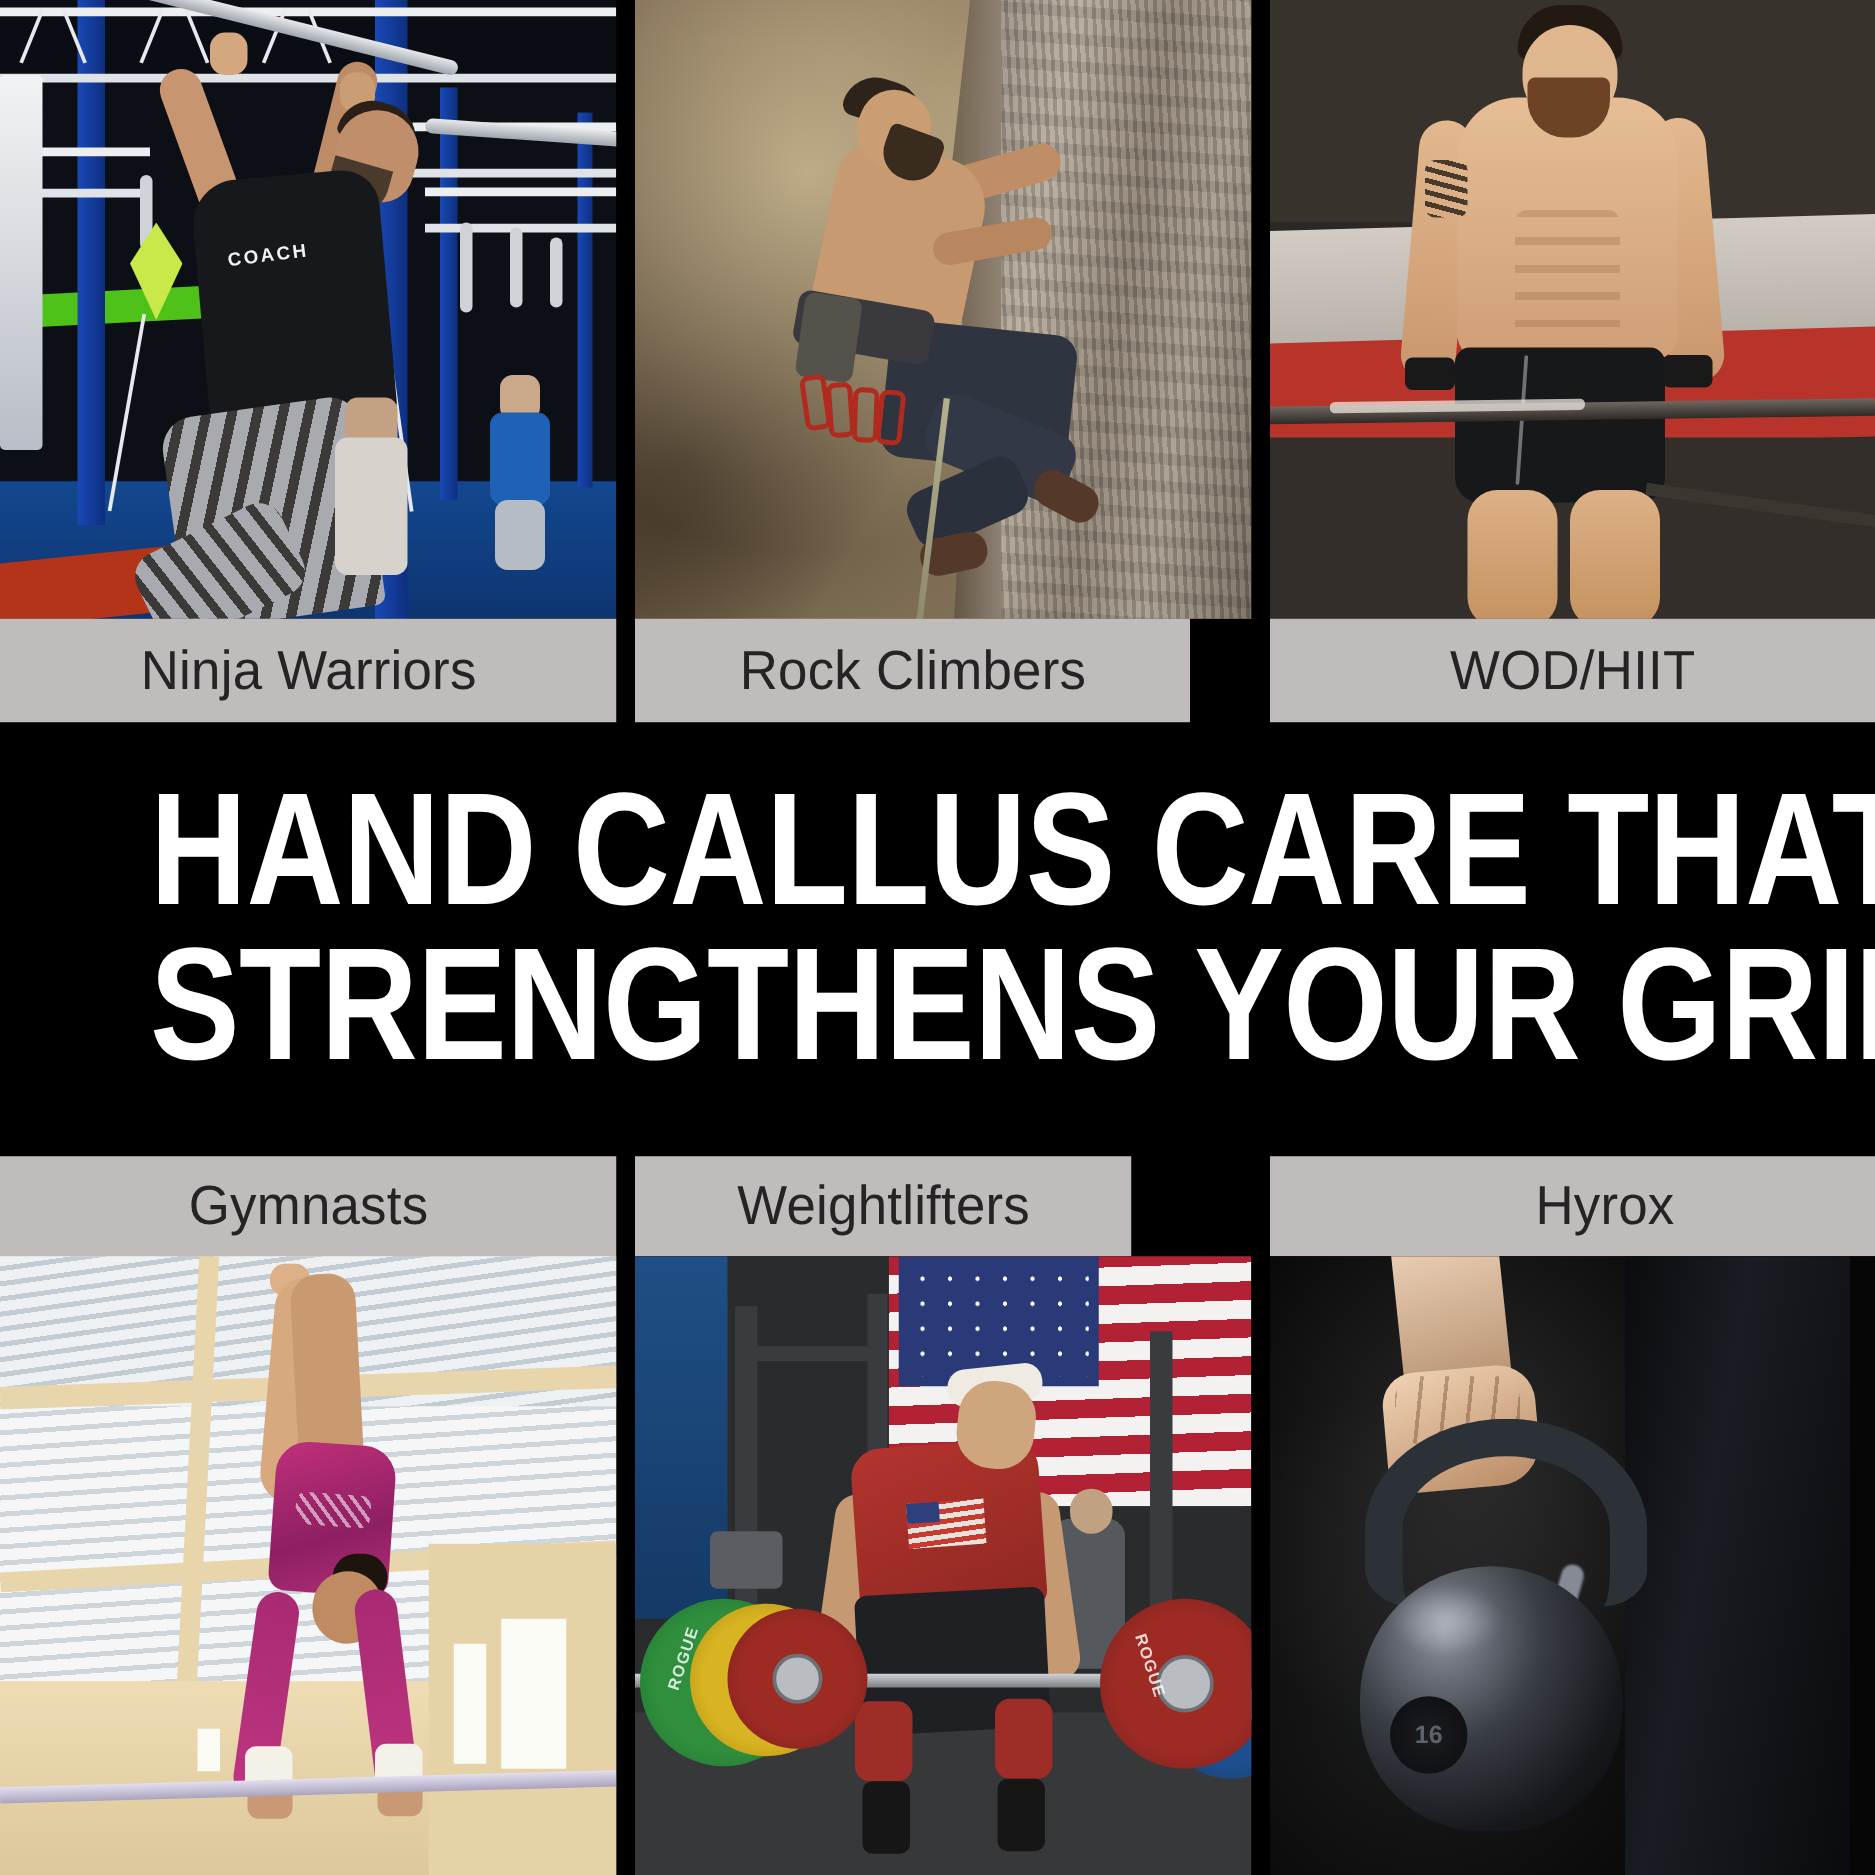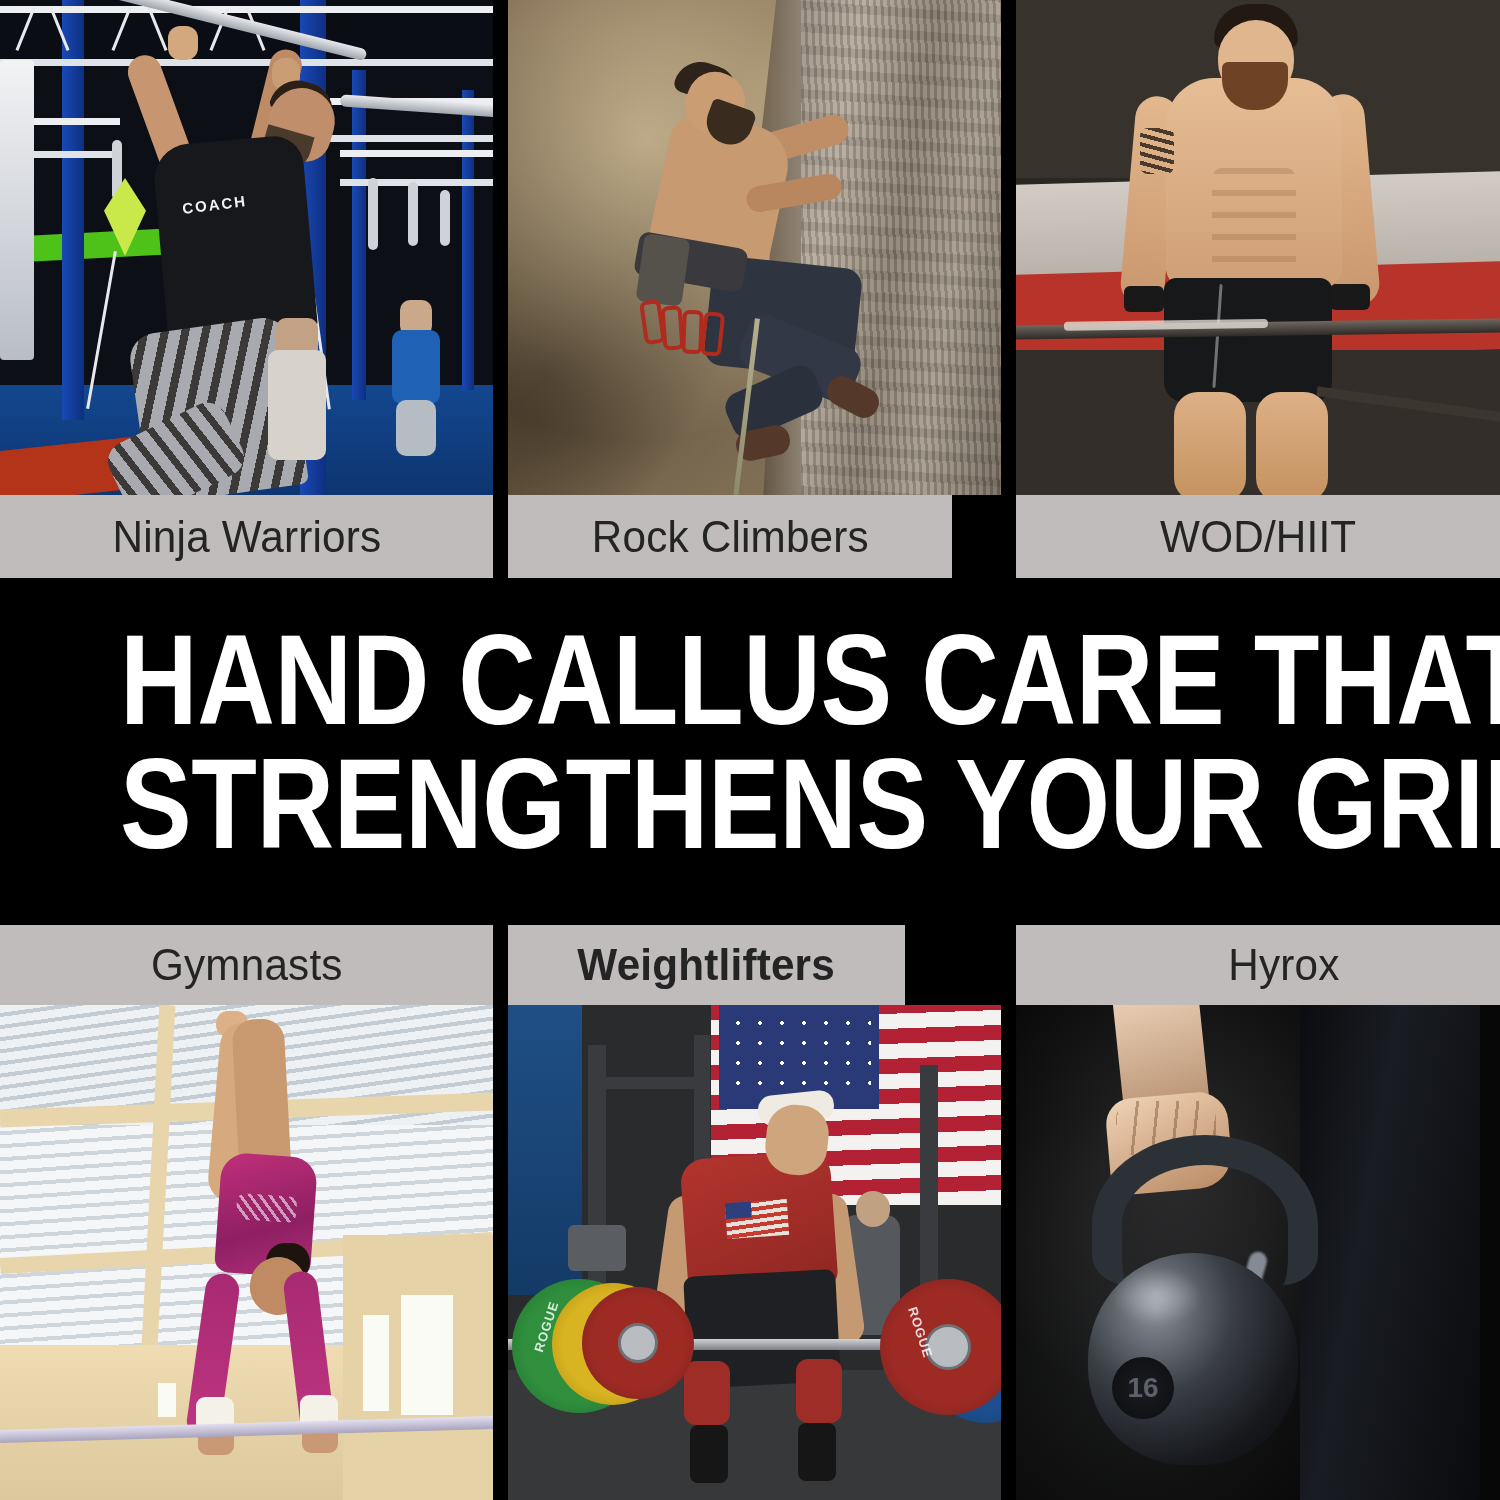--- a/index.html
+++ b/index.html
@@ -244,21 +244,21 @@
       border-bottom:none;box-sizing:border-box;
       background:transparent;}
   .h-handle-hi{position:absolute;left:228px;top:246px;width:18px;height:54px;background:#848b95;
       border-radius:9px;transform:rotate(16deg);filter:blur(1px);}
   .h-bell{position:absolute;left:72px;top:248px;width:210px;height:212px;border-radius:50% 50% 46% 46%;
       background:radial-gradient(ellipse at 32% 26%,#8b9099 0%,#3a3e45 38%,#16181c 72%,#0a0b0d 100%);}
   .h-bell-spec{position:absolute;left:96px;top:262px;width:90px;height:58px;border-radius:50%;
       background:radial-gradient(ellipse,rgba(220,225,232,.5),transparent 70%);filter:blur(3px);}
   .h-wt{position:absolute;left:96px;top:352px;width:62px;height:62px;border-radius:50%;
       background:radial-gradient(circle,#1a1c20,#0c0d10);display:flex;align-items:center;justify-content:center;}
-  .h-wt span{color:#5d626a;font-size:28px;font-weight:bold;font-family:"Liberation Sans",sans-serif;text-align:center;}
+  .h-wt span{color:#5d626a;font-size:20px;font-weight:bold;font-family:"Liberation Sans",sans-serif;text-align:center;}
 </style>
 </head>
 <body>
 
 <div class="sheet">
 
   <div class="toprow">
 
     <div class="col c1">
       <div class="photo ninja" style="left:0;width:493px;">
@@ -411,21 +411,21 @@
         <div class="g-armR"></div>
         <div class="g-gripL"></div>
         <div class="g-gripR"></div>
         <div class="g-handL"></div>
         <div class="g-handR"></div>
         <div class="g-bar"></div>
       </div>
     </div>
 
     <div class="col c2">
-      <div class="label botlab" style="left:0;width:397px;font-weight:bold;">
+      <div class="label botlab" style="left:0;width:397px;">
         <span>Weightlifters</span>
       </div>
       <div class="photo wl" style="left:0;width:493px;">
         <div class="f-flag">
           <div class="f-stripes"></div>
           <div class="f-union">
             <div class="f-stars"></div>
           </div>
         </div>
         <div class="wl-blue"></div>

